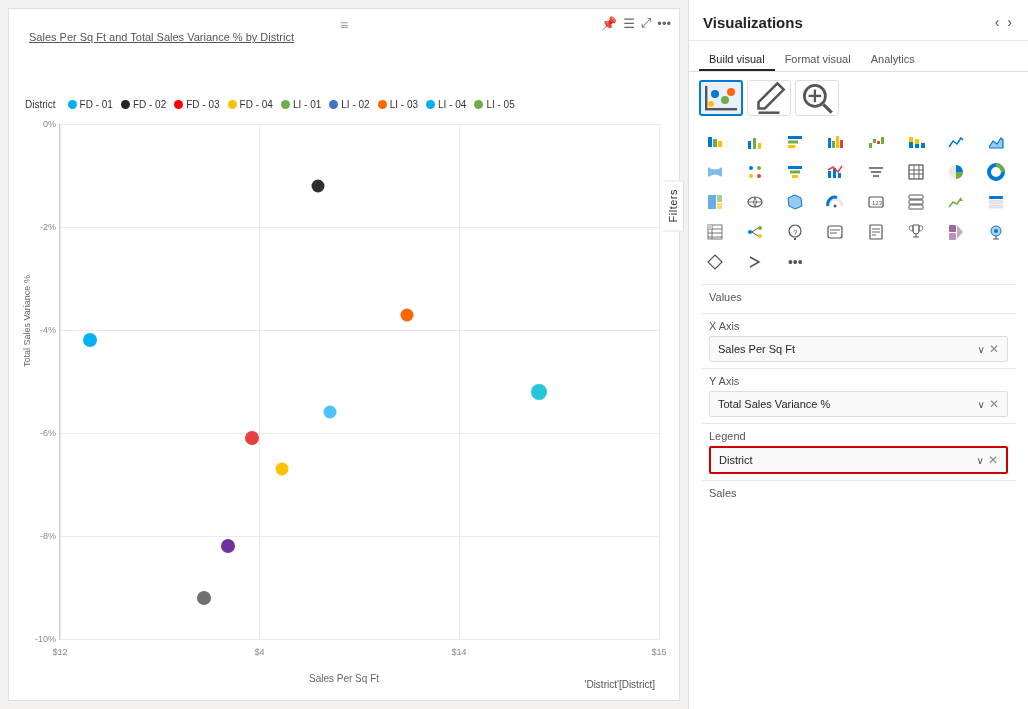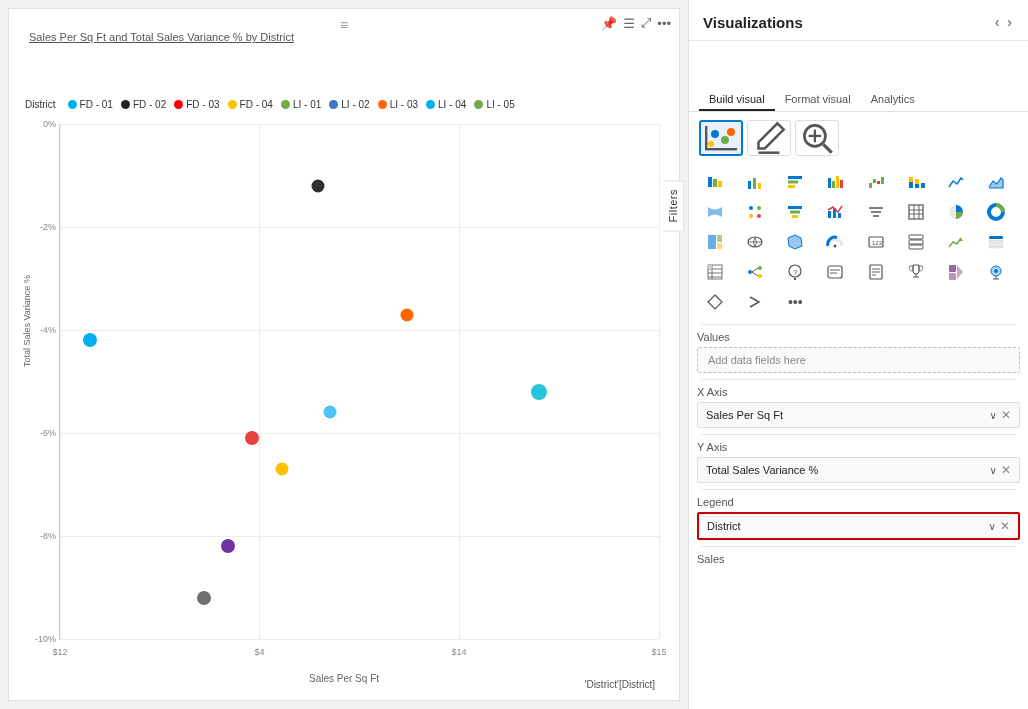--- a/index.html
+++ b/index.html
@@ -173,21 +173,20 @@
       padding: 8px 10px 0 10px;
       border-bottom: 1px solid #e0e0e0;
     }
 
     .viz-tab {
       padding: 4px 10px;
       font-size: 11px;
       color: #555;
       cursor: pointer;
       border-bottom: 2px solid transparent;
-      margin-top: 40px;
     }
 
     .viz-tab.active {
       color: #252423;
       border-bottom: 2px solid #252423;
       font-weight: 500;
     }
 
     
     .filters-tab-vertical {
@@ -226,21 +225,21 @@
       color: #555;
       border: 1px solid transparent;
     }
 
     .viz-icon-btn svg {
       width: 18px;
       height: 18px;
     }
 
     .viz-section {
-      padding: 6px 8px;
+      padding: 6px 20px;
     }
 
     .viz-section-label {
       font-size: 11px;
       color: #555;
       margin-bottom: 4px;
       font-weight: 500;
     }
 
     .viz-field-box {
@@ -718,21 +717,20 @@
     </div>
     <div class="viz-icon-btn">
       <span style="font-size:14px;color:#555;">•••</span>
     </div>
   </div>
 
   <div class="viz-divider"></div>
 
   <div class="viz-section">
     <div class="viz-section-label">Values</div>
-    <div class="viz-field-box">Add data fields here</div>
   </div>
 
   <div class="viz-divider"></div>
 
   <div class="viz-section">
     <div class="viz-section-label">X Axis</div>
     <div class="viz-field-value">
       <span>Sales Per Sq Ft</span>
       <div class="viz-field-controls">
         <span class="viz-field-chevron">∨</span>

